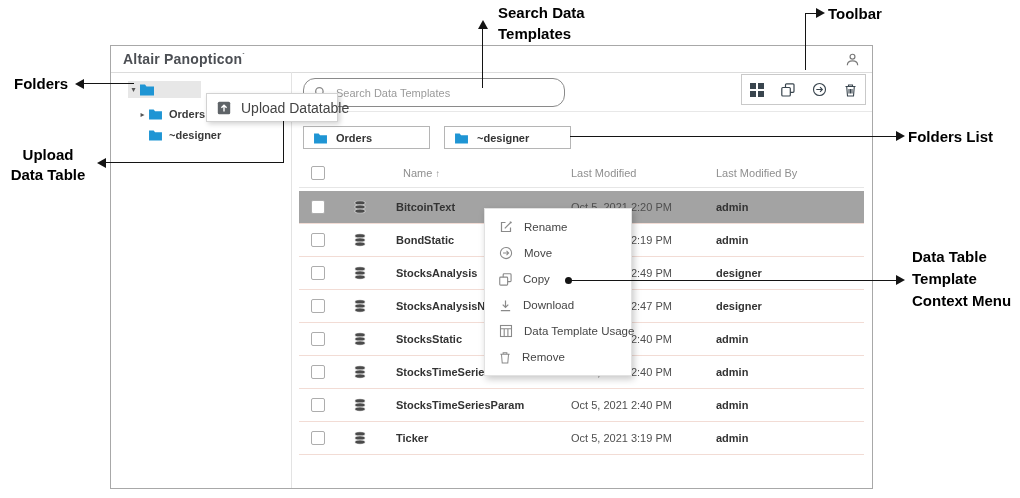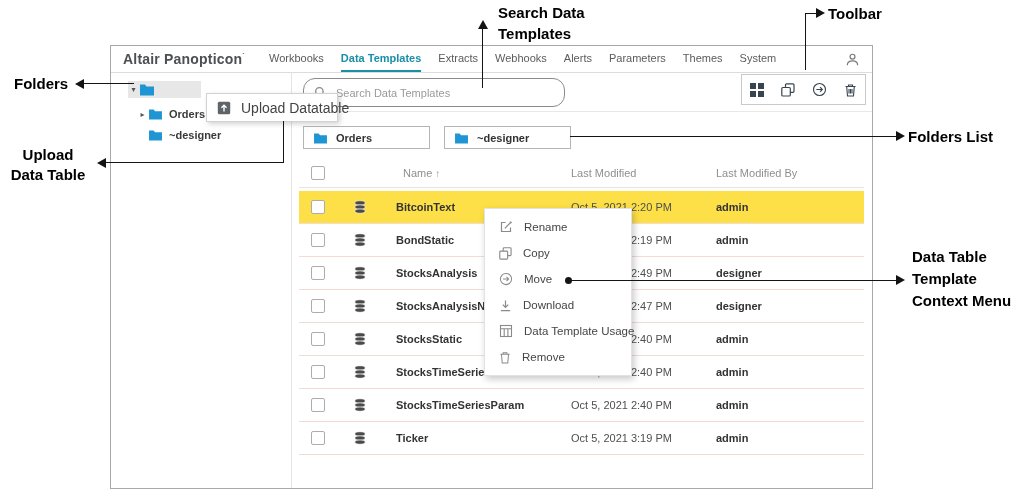--- a/index.html
+++ b/index.html
@@ -62,21 +62,21 @@
   
   .thead{position:absolute;left:188px;top:112px;width:565px;height:30px;
          border-bottom:1px solid #e6e6e6;box-sizing:border-box;}
   .th{position:absolute;top:50%;transform:translateY(-50%);font-size:11px;color:#8f8f8f;
       white-space:nowrap;cursor:pointer;}
   .sort{color:#8f8f8f;font-size:10px;margin-left:3px;}
   .cb{position:absolute;top:50%;transform:translateY(-50%);width:12px;height:12px;
       border:1px solid #adadad;border-radius:2px;background:#fff;cursor:pointer;}
   .rows{position:absolute;left:188px;top:145px;width:565px;}
   .row{position:relative;height:32px;border-bottom:1px solid #f2dcd5;cursor:pointer;}
-  .row.selected{background:#fde047;padding-left:20px;}
+  .row.selected{background:#a3a3a3;padding-left:20px;}
   .cell{position:absolute;top:50%;transform:translateY(-50%);font-size:11px;white-space:nowrap;}
   .cell.name{left:97px;font-weight:700;color:#333;}
   .cell.date{left:272px;color:#4f4f4f;}
   .cell.by{left:417px;font-weight:700;color:#333;}
   .row .cb{left:12px;}
   .thead .cb{left:12px;}
   .dbicon{position:absolute;left:55px;top:50%;transform:translateY(-50%);display:flex;}
 
   
   .ctxmenu{position:absolute;left:373px;top:162px;width:148px;background:#fff;
@@ -96,30 +96,20 @@
   .ah-up{position:absolute;width:0;height:0;border-left:5px solid transparent;
          border-right:5px solid transparent;border-bottom:9px solid #141414;z-index:20;}
 </style>
 </head>
 <body>
 
 <div class="window">
 
   <div class="app-header">
     <div class="logo"><span>Altair Panopticon</span><span class="logo-mark">`</span></div>
-    <nav class="nav">
-      <span class="nav-item">Workbooks</span>
-      <span class="nav-item active">Data Templates</span>
-      <span class="nav-item">Extracts</span>
-      <span class="nav-item">Webhooks</span>
-      <span class="nav-item">Alerts</span>
-      <span class="nav-item">Parameters</span>
-      <span class="nav-item">Themes</span>
-      <span class="nav-item">System</span>
-    </nav>
     <span class="user-icon">
       <svg width="15" height="15" viewBox="0 0 16 16" fill="none" stroke="#7a7a7a" stroke-width="1.3">
           <circle cx="8" cy="5" r="2.6"></circle>
           <path d="M2.5 14c0-3 2.5-4.6 5.5-4.6s5.5 1.6 5.5 4.6"></path>
         </svg>
     </span>
   </div>
 
   <div class="sidebar-divider"></div>
 
@@ -354,35 +344,35 @@
           <svg width="14" height="14" viewBox="0 0 14 14" fill="none" stroke="#8a8a8a" stroke-width="1.2">
             <path d="M6.5 2.5h-4v9h9v-4"></path>
             <path d="M5.8 8.4L12.4 1.8"></path>
             <path d="M10.8 1.6l1.6 1.6"></path>
           </svg>
         </span>
       <span class="ctx-label">Rename</span>
     </div>
     <div class="ctx-item">
       <span class="icon">
+          <svg width="14" height="14" viewBox="0 0 16 16" fill="none" stroke="#8a8a8a" stroke-width="1.2">
+            <circle cx="8" cy="8" r="6.4"></circle>
+            <path d="M4.6 8h6M8.6 5.5L11 8l-2.4 2.5"></path>
+          </svg>
+        </span>
+      <span class="ctx-label">Move</span>
+    </div>
+    <div class="ctx-item">
+      <span class="icon">
           <svg width="13" height="13" viewBox="0 0 14 14">
             <rect x="4.5" y="0.8" width="8.5" height="8.5" rx="1" fill="none" stroke="#8a8a8a" stroke-width="1.2"></rect>
             <rect x="0.8" y="4.5" width="8.5" height="8.5" rx="1" fill="#fff" stroke="#8a8a8a" stroke-width="1.2"></rect>
           </svg>
         </span>
       <span class="ctx-label">Copy</span>
-    </div>
-    <div class="ctx-item">
-      <span class="icon">
-          <svg width="14" height="14" viewBox="0 0 16 16" fill="none" stroke="#8a8a8a" stroke-width="1.2">
-            <circle cx="8" cy="8" r="6.4"></circle>
-            <path d="M4.6 8h6M8.6 5.5L11 8l-2.4 2.5"></path>
-          </svg>
-        </span>
-      <span class="ctx-label">Move</span>
     </div>
     <div class="ctx-item">
       <span class="icon">
           <svg width="13" height="13" viewBox="0 0 14 14" fill="none" stroke="#8a8a8a" stroke-width="1.3">
             <path d="M7 1.5v7M4 6l3 3 3-3M2 12.5h10"></path>
           </svg>
         </span>
       <span class="ctx-label">Download</span>
     </div>
     <div class="ctx-item">

